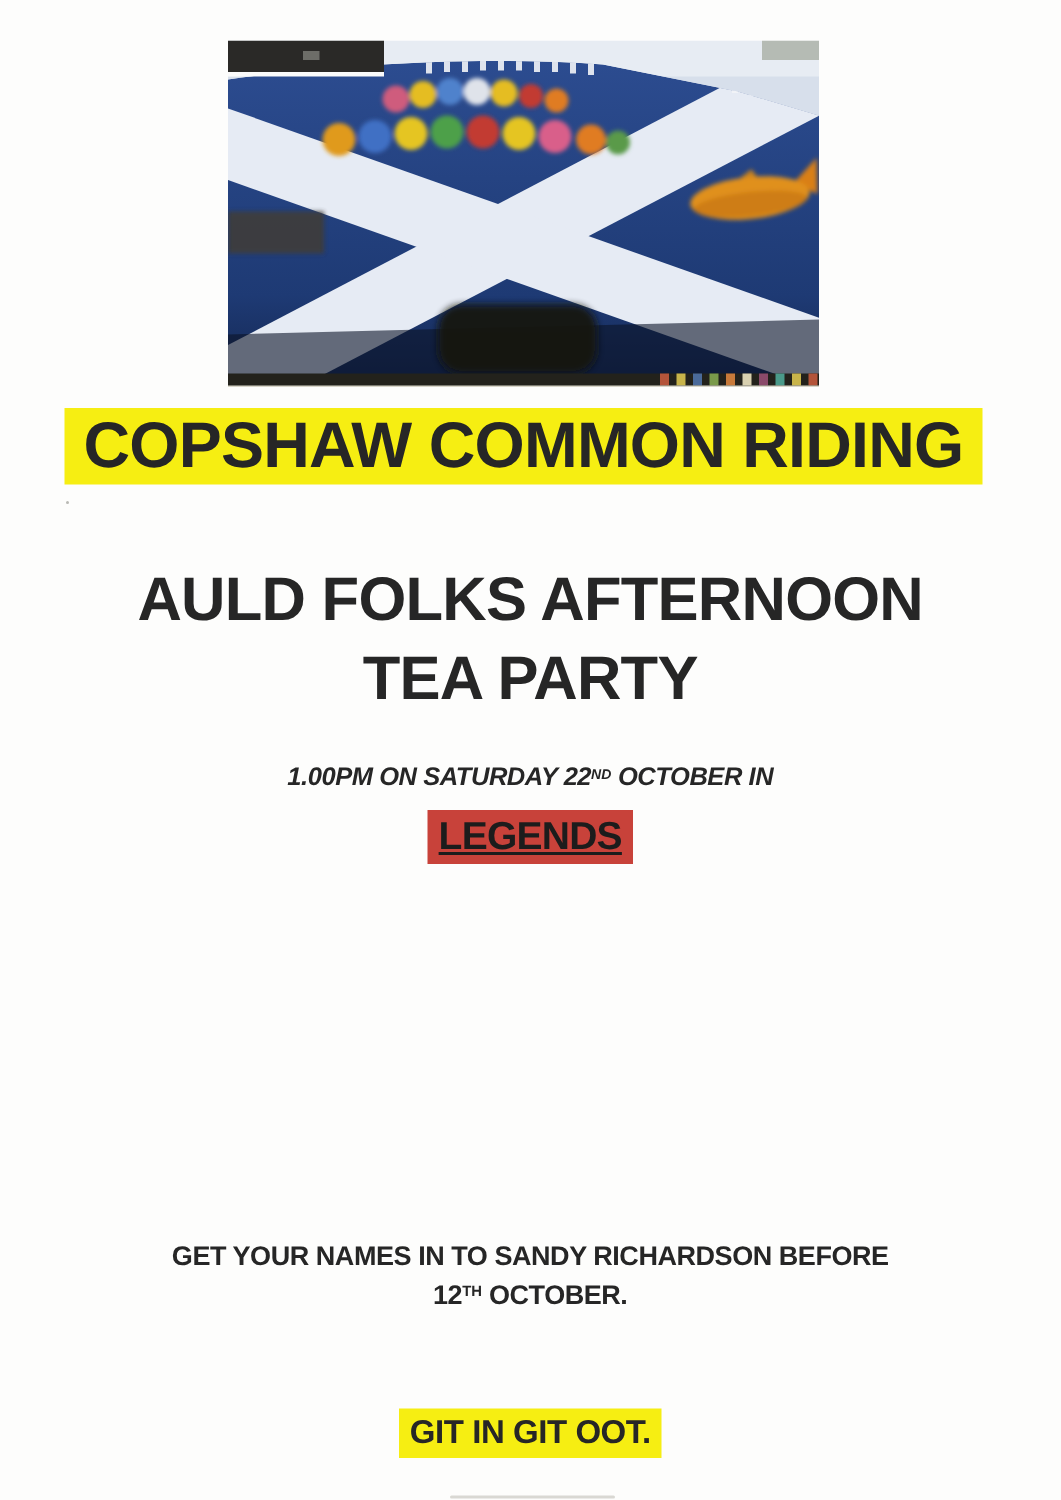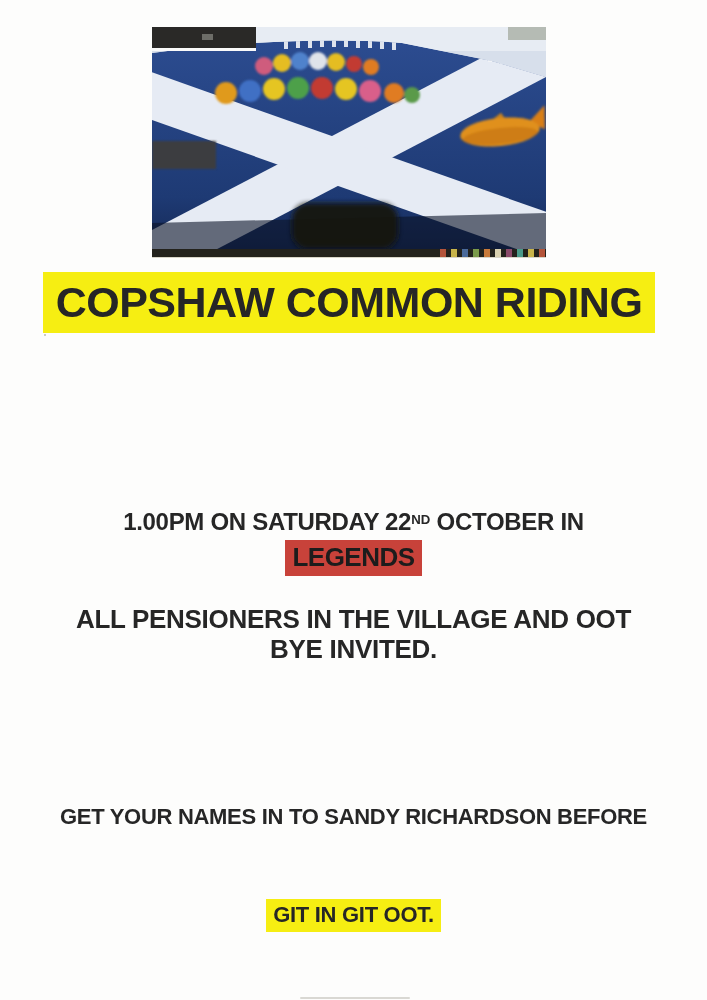--- a/index.html
+++ b/index.html
@@ -11,37 +11,37 @@
     font-family:"Liberation Sans", sans-serif;
     font-weight:bold;
     color:#262626;
   }
   .abs{position:absolute;left:0;width:707px;text-align:center;}
   
   .photo{position:absolute;left:152px;top:27px;width:394px;height:231px;}
   .photo svg{display:block;}
   
   .title-band{
-    position:absolute;left:43px;top:272px;width:612px;height:61px;
+    position:absolute;left:43px;top:272px;width:612px;height:51px;
     display:flex;align-items:center;justify-content:center;
     font-size:43px;letter-spacing:-0.5px;white-space:nowrap;
   }
   
   .heading{top:373px;font-size:41px;line-height:53px;letter-spacing:-0.5px;}
   
-  .when-line{top:508px;font-size:24px;letter-spacing:-0.3px;}
+  .when-line{top:508px;font-size:17px;letter-spacing:-0.3px;font-style:italic;}
   .sup{font-size:0.55em;position:relative;top:-0.48em;letter-spacing:0;}
   .venue-wrap{top:540px;}
   .venue{
     display:inline-block;padding:2px 7px 3px 7px;
     font-size:26px;letter-spacing:-0.5px;color:#1c1c1c;
   }
   .invite{top:604px;font-size:26px;line-height:30px;letter-spacing:-0.3px;}
   .bodytext{top:698px;font-size:26px;line-height:31px;letter-spacing:-0.3px;}
-  .rsvp{top:804px;font-size:22px;line-height:26px;letter-spacing:-0.3px;}
+  .rsvp{top:824px;font-size:18px;line-height:26px;letter-spacing:-0.3px;}
   .footer-wrap{top:899px;}
   .footer-band{
     display:inline-block;padding:3px 7px 4px 7px;
     font-size:22px;letter-spacing:-0.3px;
   }
   .speck{position:absolute;left:44px;top:334px;width:2px;height:2px;background:#b9b9b4;border-radius:50%;}
   .bottom-smudge{position:absolute;left:300px;top:997px;width:110px;height:2px;background:#d9d8d3;border-radius:2px;}
 </style>
 </head>
 <body>
@@ -146,40 +146,43 @@
           <rect x="387" y="222" width="6" height="8" fill="#b4543a"></rect>
       </g>
       <rect x="0" y="230" width="394" height="1" fill="#d8d5c8"></rect>
     </svg>
   </div>
 
   <div class="title-band" style="background-color: rgb(246, 238, 18);">
     <span>COPSHAW COMMON RIDING</span>
   </div>
 
+  <div class="abs heading">
+    <div>AULD FOLKS AFTERNOON</div>
+    <div>TEA PARTY</div>
+  </div>
 
   <div class="abs when-line">
     <span>1.00PM ON SATURDAY 22</span><span class="sup">ND</span><span> OCTOBER IN</span>
   </div>
 
   <div class="abs venue-wrap">
-    <span class="venue" style="background-color: rgb(200, 66, 58);">LEGENDS</span>
+    <span class="venue" style="background-color: rgb(200, 66, 58); text-decoration: underline;">LEGENDS</span>
   </div>
 
-  <div class="abs invite">
-    <div>ALL PENSIONERS IN THE VILLAGE AND OOT</div>
-    <div>BYE INVITED.</div>
-  </div>
 
   <div class="abs bodytext">
   </div>
 
   <div class="abs rsvp">
     <div>GET YOUR NAMES IN TO SANDY RICHARDSON BEFORE</div>
+    <div>
+      <span>12</span><span class="sup">TH</span><span> OCTOBER.</span>
+    </div>
   </div>
 
   <div class="abs footer-wrap">
-    <span class="footer-band" style="background-color: rgb(246, 238, 18);">GIT IN GIT OOT.</span>
+    <span class="footer-band" style="background-color: rgb(246, 238, 18); margin-top: 40px;">GIT IN GIT OOT.</span>
   </div>
 
   <div class="speck"></div>
   <div class="bottom-smudge"></div>
 </div>
 
 </body></html>

